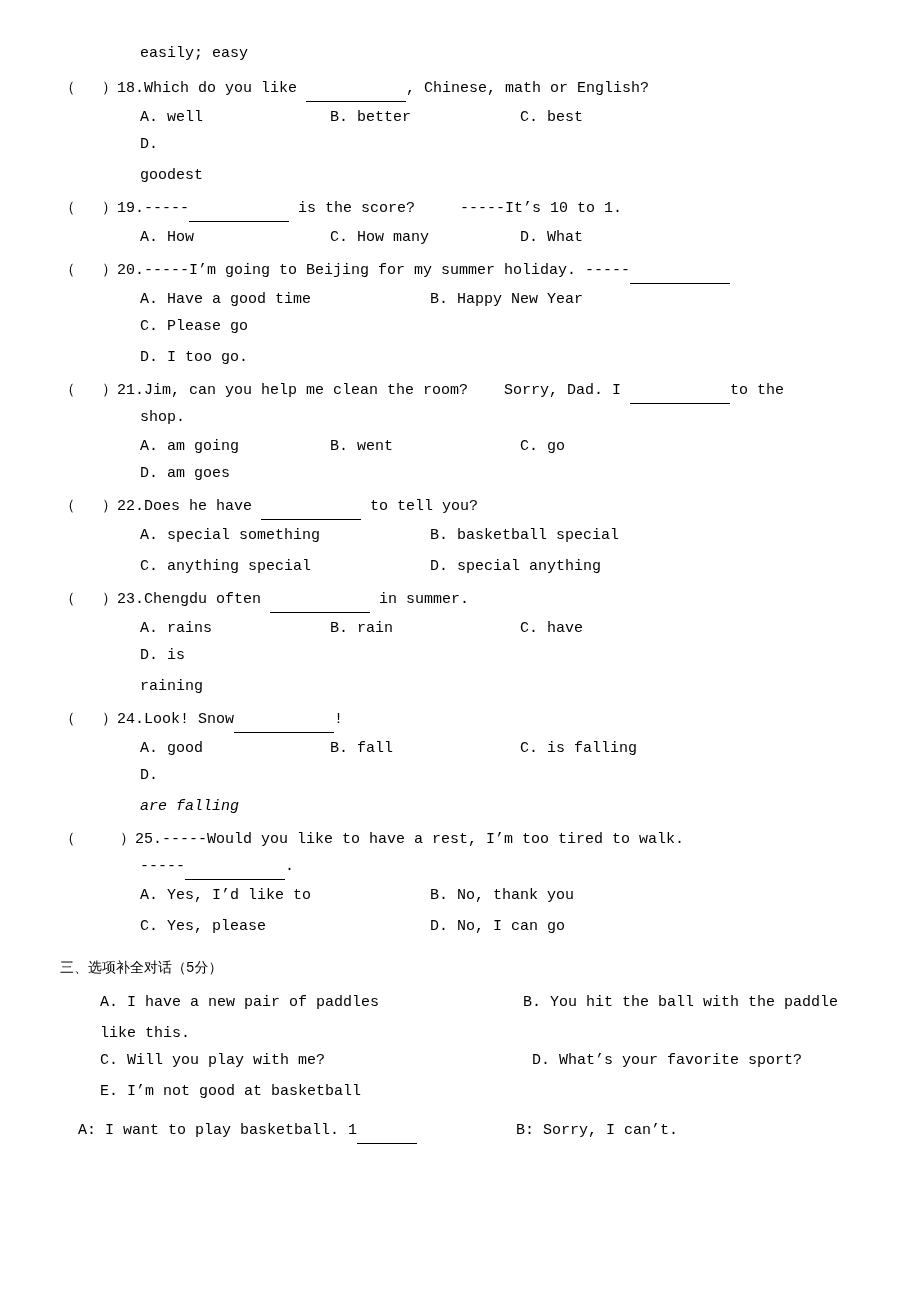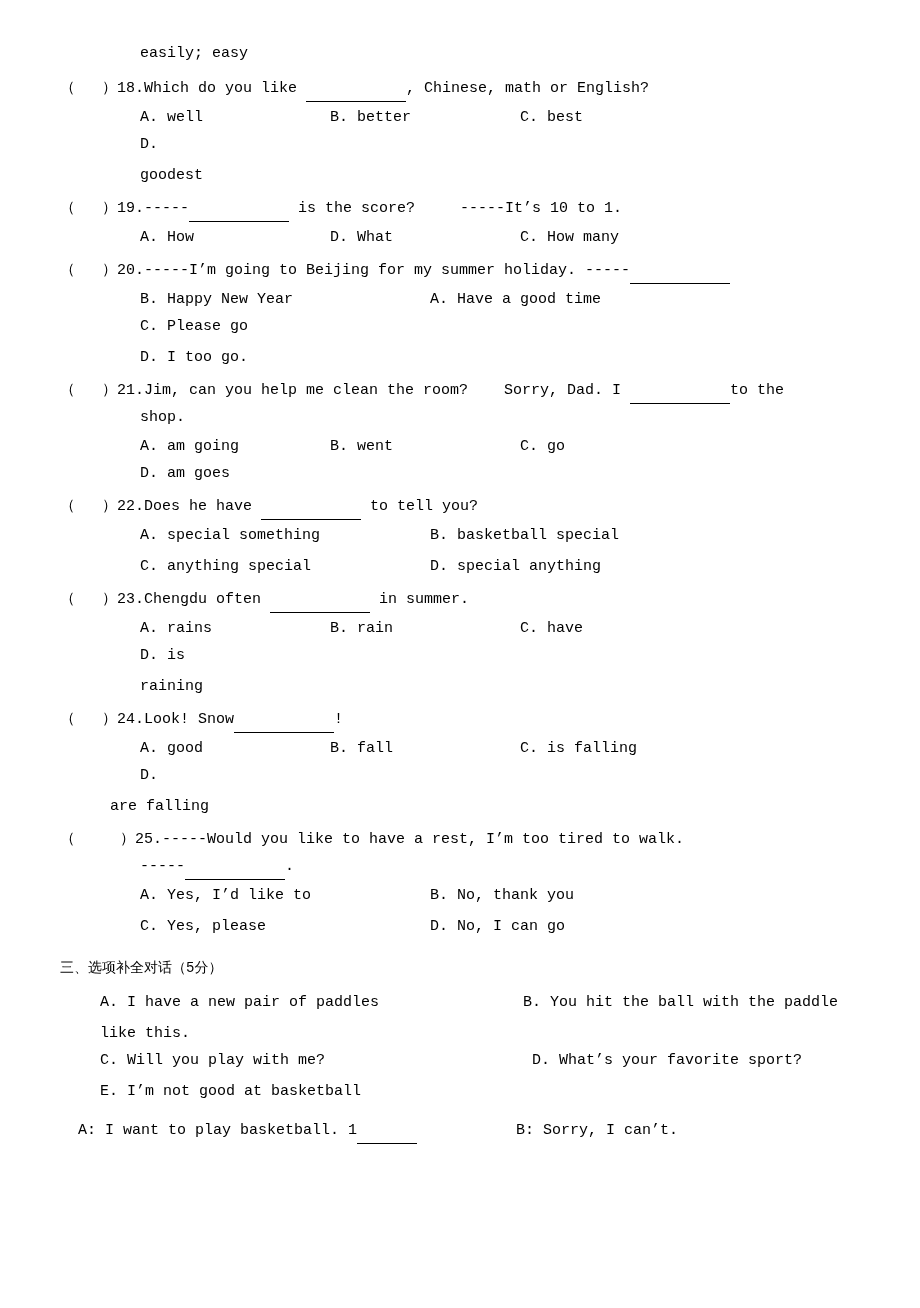--- a/index.html
+++ b/index.html
@@ -97,33 +97,33 @@
     <div style="margin-left:80px;">goodest</div>
   </div>
 
   <div class="question-block">
     <div class="question-line">
       <span class="paren-num">（&nbsp;&nbsp;&nbsp;）19.</span>
       <span>-----<span class="blank blank-lg"></span> is the score?&nbsp;&nbsp;&nbsp;&nbsp;&nbsp;-----It’s 10 to 1.</span>
     </div>
     <div class="options-row">
       <span class="option">A. How</span>
+      <span class="option">C. How many</span>
       <span class="option">D. What</span>
-      <span class="option">C. How many</span>
     </div>
   </div>
 
   <div class="question-block">
     <div class="question-line">
       <span class="paren-num">（&nbsp;&nbsp;&nbsp;）20.</span>
       <span>-----I’m going to Beijing for my summer holiday. -----<span class="blank blank-lg"></span></span>
     </div>
     <div class="options-row">
+      <span class="option option-wide">A. Have a good time</span>
       <span class="option option-wide">B. Happy New Year</span>
-      <span class="option option-wide">A. Have a good time</span>
       <span class="option option-wide">C. Please go</span>
     </div>
     <div style="margin-left:80px;">D. I too go.</div>
   </div>
 
   <div class="question-block">
     <div class="question-line" style="flex-wrap:wrap;">
       <span class="paren-num">（&nbsp;&nbsp;&nbsp;）21.</span>
       <span>Jim, can you help me clean the room?&nbsp;&nbsp;&nbsp;&nbsp;Sorry, Dad. I <span class="blank blank-lg"></span>to the</span>
     </div>
@@ -169,21 +169,21 @@
     <div class="question-line">
       <span class="paren-num">（&nbsp;&nbsp;&nbsp;）24.</span>
       <span>Look! Snow<span class="blank blank-lg"></span>!</span>
     </div>
     <div class="options-row">
       <span class="option">A. good</span>
       <span class="option">B. fall</span>
       <span class="option">C. is falling</span>
       <span class="option">D.</span>
     </div>
-    <div style="margin-left:50px;">are falling</div>
+    <div style="margin-left:80px;font-style:italic;">are falling</div>
   </div>
 
   <div class="question-block">
     <div class="question-line">
       <span class="paren-num">（&nbsp;&nbsp;&nbsp;&nbsp;&nbsp;）25.</span>
       <span>-----Would you like to have a rest, I’m too tired to walk.</span>
     </div>
     <div style="margin-left:80px;">-----<span class="blank blank-lg"></span>.</div>
     <div class="options-row">
       <span class="option option-wide">A. Yes, I’d like to</span>

